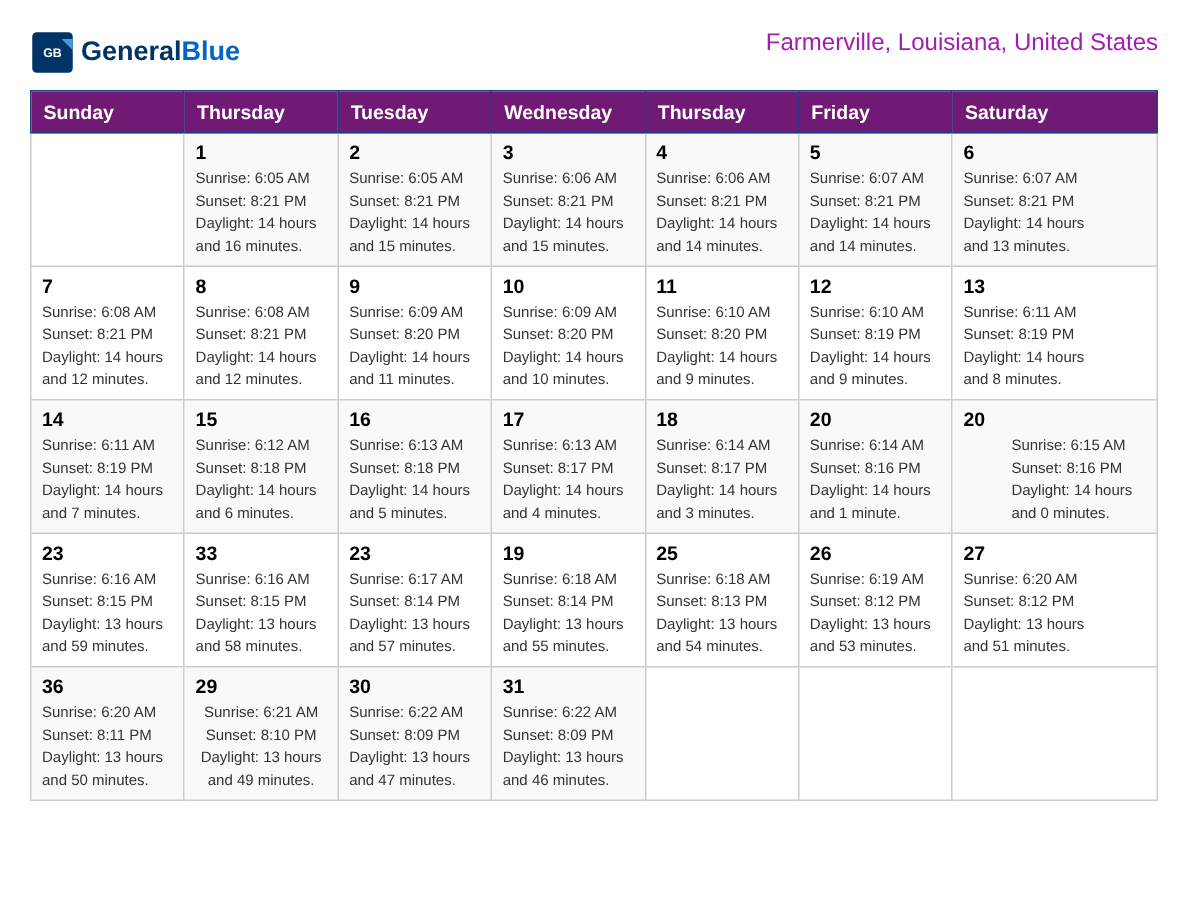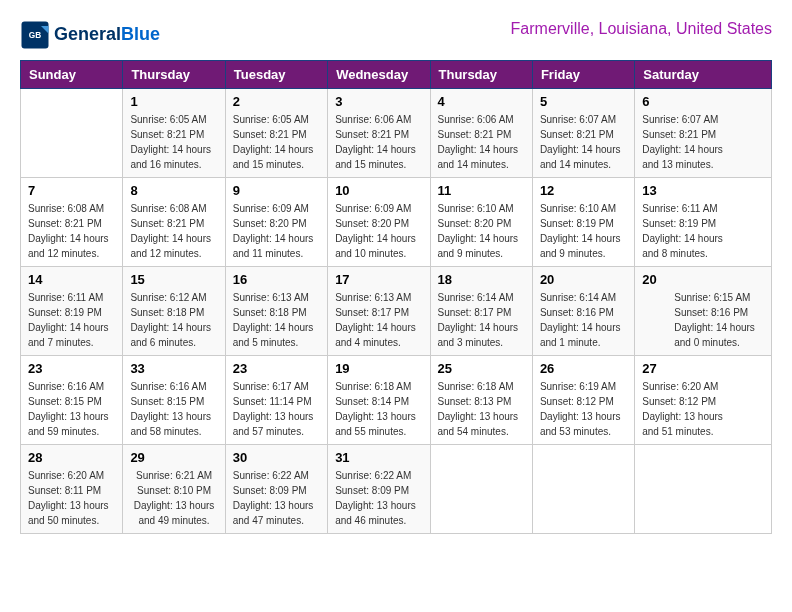--- a/index.html
+++ b/index.html
@@ -272,21 +272,21 @@
         <td>
           <span class="day-number">33</span>
           <div class="day-info" style="white-space: pre-line;">Sunrise: 6:16 AM
 Sunset: 8:15 PM
 Daylight: 13 hours
 and 58 minutes.</div>
         </td>
         <td>
           <span class="day-number">23</span>
           <div class="day-info" style="white-space: pre-line;">Sunrise: 6:17 AM
-Sunset: 11:14 PM
+Sunset: 8:14 PM
 Daylight: 13 hours
 and 57 minutes.</div>
         </td>
         <td>
           <span class="day-number">19</span>
           <div class="day-info" style="white-space: pre-line;">Sunrise: 6:18 AM
 Sunset: 8:14 PM
 Daylight: 13 hours
 and 55 minutes.</div>
         </td>
@@ -307,21 +307,21 @@
         <td>
           <span class="day-number">27</span>
           <div class="day-info" style="white-space: pre-line;">Sunrise: 6:20 AM
 Sunset: 8:12 PM
 Daylight: 13 hours
 and 51 minutes.</div>
         </td>
       </tr>
       <tr>
         <td>
-          <span class="day-number">28</span>
+          <span class="day-number">36</span>
           <div class="day-info" style="white-space: pre-line;">Sunrise: 6:20 AM
 Sunset: 8:11 PM
 Daylight: 13 hours
 and 50 minutes.</div>
         </td>
         <td>
           <span class="day-number">29</span>
           <div class="day-info" style="white-space: pre-line; text-align: center;">Sunrise: 6:21 AM
 Sunset: 8:10 PM
 Daylight: 13 hours

